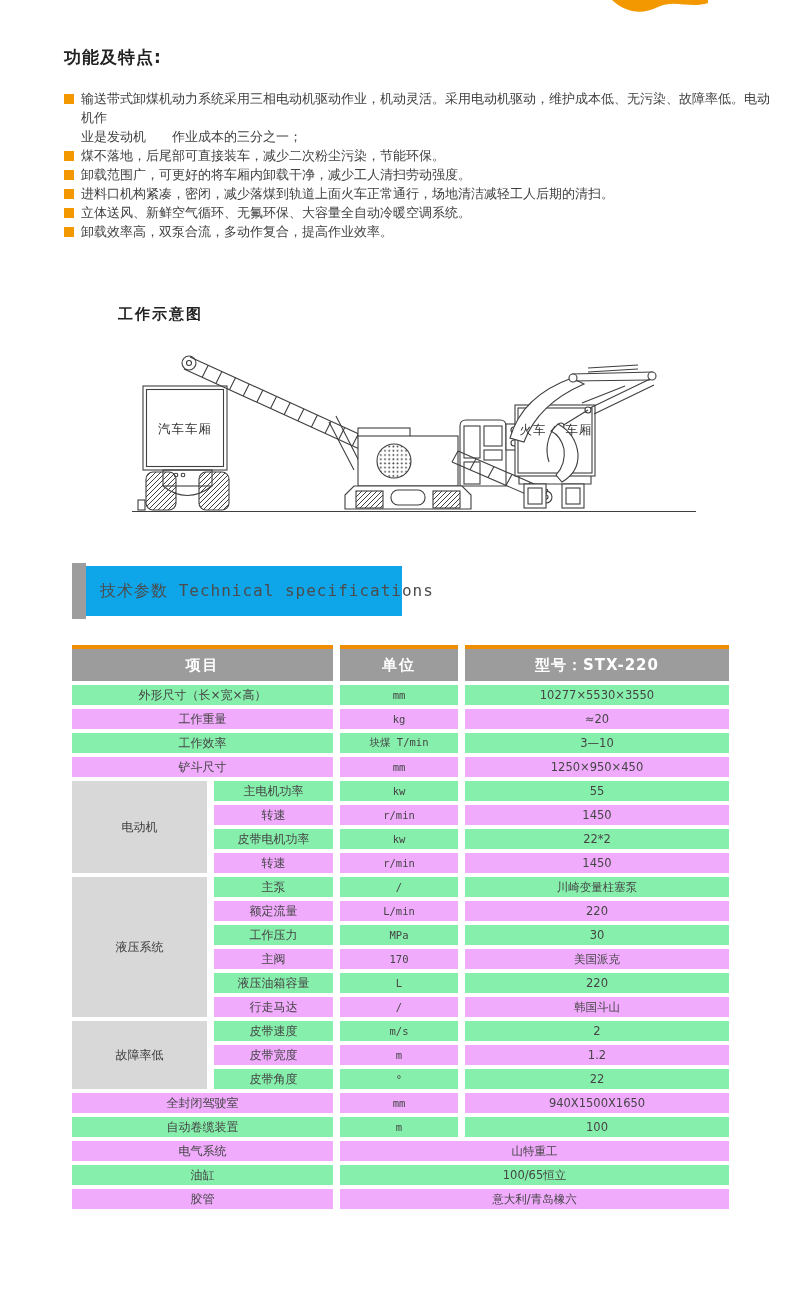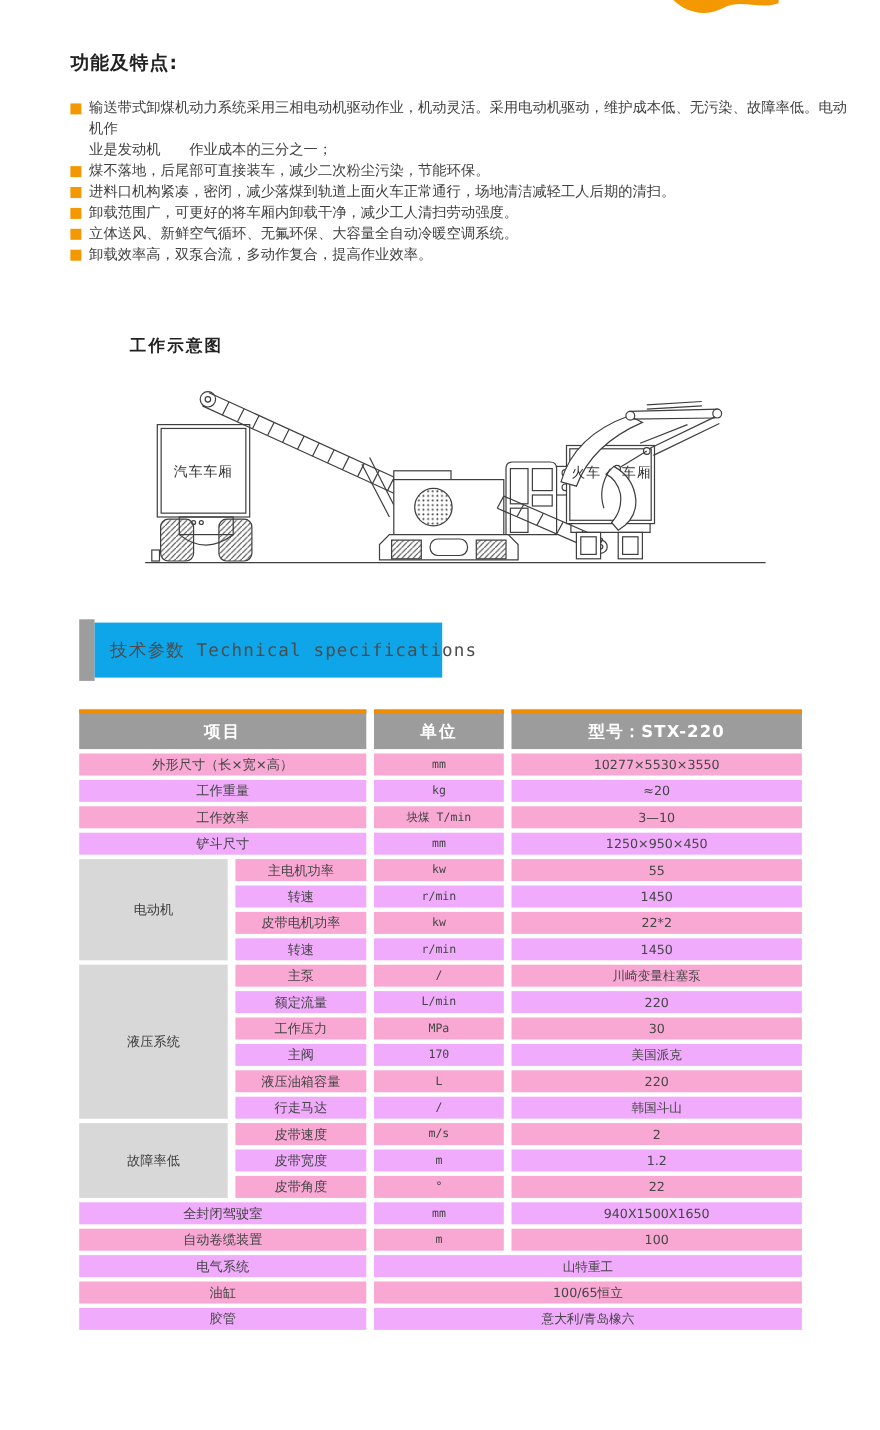--- a/index.html
+++ b/index.html
@@ -30,21 +30,21 @@
   
   .spec-table{position:absolute;left:72px;top:645px;width:658px;}
   .thead{display:flex;gap:7px;}
   .th{border-top:4px solid #F08C00;background:#9C9C9C;height:32px;display:flex;align-items:center;justify-content:center;
       color:#fff;font-weight:bold;font-size:15px;letter-spacing:2px;}
   .th-item{width:261px;}
   .th-unit{width:118px;}
   .th-model{width:264px;letter-spacing:1px;}
   .tbody{margin-top:4px;display:grid;grid-template-columns:135px 119px 118px 264px;column-gap:7px;row-gap:4px;grid-auto-rows:20px;}
   .cell{display:flex;align-items:center;justify-content:center;font-size:12px;color:#454545;white-space:nowrap;}
-  .cell.light{background:#f9a8d4;}
+  .cell.light{background:#86efac;}
   .cell.dark{background:#f0abfc;}
   .group-cell{background:#D8D8D8;font-size:12px;color:#3d3d3d;}
   .unit-cell{font-family:"DejaVu Sans Mono","Liberation Mono",monospace;font-size:10.5px;}
   .value-cell,.merge-cell{font-size:11.5px;}
 </style>
 </head>
 <body>
 
 <div class="page">
 
@@ -64,27 +64,27 @@
         </div>
         <div class="feat-item">
           <span class="bullet"></span>
           <div class="feat-text">
             <div>煤不落地，后尾部可直接装车，减少二次粉尘污染，节能环保。</div>
           </div>
         </div>
         <div class="feat-item">
           <span class="bullet"></span>
           <div class="feat-text">
+            <div>卸载范围广，可更好的将车厢内卸载干净，减少工人清扫劳动强度。</div>
+          </div>
+        </div>
+        <div class="feat-item">
+          <span class="bullet"></span>
+          <div class="feat-text">
             <div>进料口机构紧凑，密闭，减少落煤到轨道上面火车正常通行，场地清洁减轻工人后期的清扫。</div>
-          </div>
-        </div>
-        <div class="feat-item">
-          <span class="bullet"></span>
-          <div class="feat-text">
-            <div>卸载范围广，可更好的将车厢内卸载干净，减少工人清扫劳动强度。</div>
           </div>
         </div>
         <div class="feat-item">
           <span class="bullet"></span>
           <div class="feat-text">
             <div>立体送风、新鲜空气循环、无氟环保、大容量全自动冷暖空调系统。</div>
           </div>
         </div>
         <div class="feat-item">
           <span class="bullet"></span>

